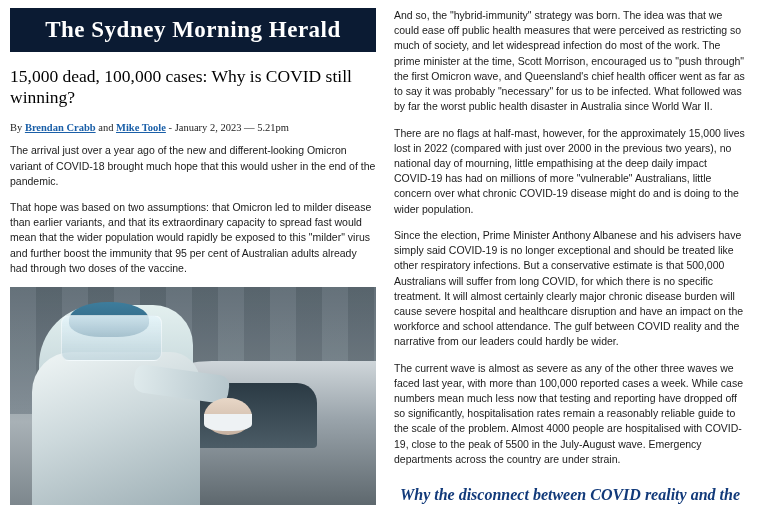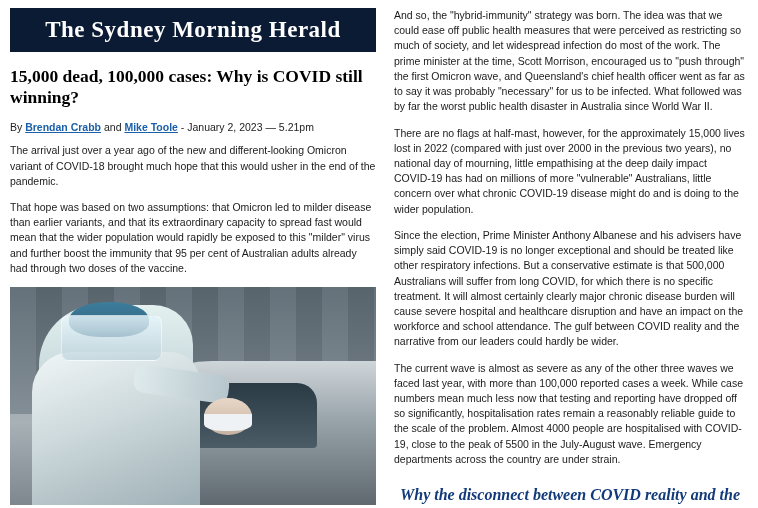--- a/index.html
+++ b/index.html
@@ -50,31 +50,32 @@
     letter-spacing: 0.5px;
     font-weight: 700;
     white-space: nowrap;
     font-style: normal;
   }
 
   
   .headline {
     font-family: "Liberation Serif", serif;
     font-size: 17.5px;
-    font-weight: 700;
+    font-weight: 400;
     line-height: 1.22;
     color: #000000;
     margin: 0 0 12px 0;
   }
 
   .byline {
     font-size: 10.5px;
     color: #222222;
     margin: 0 0 9px 0;
     line-height: 1.3;
+    font-family: Liberation Serif, serif;
   }
   .byline a {
     color: #1a5fa8;
     text-decoration: underline;
     font-weight: 700;
   }
   .byline .sep {
     color: #333;
   }
 

